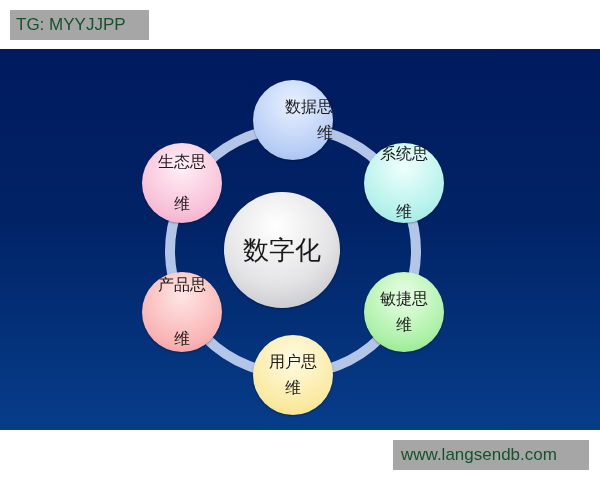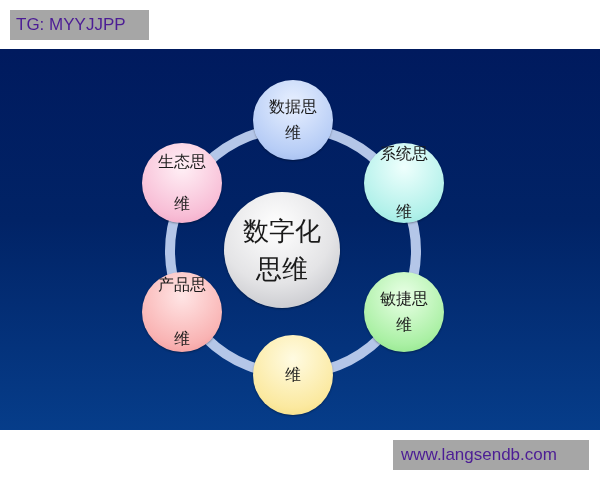--- a/index.html
+++ b/index.html
@@ -1,70 +1,70 @@
 <!DOCTYPE html>
 <html><head>
 <meta charset="utf-8">
 <style>
   html, body { margin:0; padding:0; }
   body { width:600px; height:480px; background:#ffffff; position:relative; overflow:hidden;
          font-family:"DejaVu Sans", "Liberation Sans", sans-serif; }
-  .tag { position:absolute; background:#a6a6a6; color:#4c1d95;
+  .tag { position:absolute; background:#a6a6a6; color:#14532d;
          font-family:"Liberation Sans", sans-serif; font-size:17px; line-height:30px; }
   .tag-top { left:10px; top:10px; width:139px; height:30px; padding-left:6px; box-sizing:border-box; }
   .tag-bottom { left:393px; top:440px; width:196px; height:30px; padding-left:8px; box-sizing:border-box; }
   .panel { position:absolute; left:0; top:49px; width:600px; height:381px;
            background:linear-gradient(to bottom, #001a5e 0%, #012366 45%, #063d8a 100%); }
   .diagram { position:absolute; left:0; top:0; width:600px; height:381px; }
   .node { position:absolute; border-radius:50%; display:flex; flex-direction:column;
           align-items:center; justify-content:center; color:#1a1a1a; text-align:center;
           box-shadow:0 1px 2px rgba(0,0,0,0.35); }
   .node .l1, .node .l2 { display:block; font-size:16px; line-height:26px; }
   .sat { width:80px; height:80px; }
   .center { width:116px; height:116px;
             background:radial-gradient(circle at 45% 30%, #ffffff 0%, #e4e4e6 55%, #b9bac0 100%); }
   .center .l1, .center .l2 { font-size:26px; line-height:38px; }
-  .n-data { background:radial-gradient(circle at 50% 30%, #e8f0ff 0%, #b7cdf6 70%, #9ab5ea 100%); }
+  .n-data { background:radial-gradient(circle at 50% 30%, #e8f0ff 0%, #b7cdf6 70%, #9ab5ea 100%);align-items:flex-end; }
   .n-system { background:radial-gradient(circle at 50% 30%, #effffd 0%, #b2f1ea 70%, #8fe3da 100%);gap:32px; }
   .n-agile { background:radial-gradient(circle at 50% 30%, #e9ffe6 0%, #aaf0a4 70%, #86e07f 100%); }
   .n-user { background:radial-gradient(circle at 50% 30%, #fffbe2 0%, #fbe9a0 70%, #f4d976 100%); }
   .n-product { background:radial-gradient(circle at 50% 30%, #ffe5e5 0%, #f9b3b3 70%, #f19090 100%); }
   .n-eco { background:radial-gradient(circle at 50% 30%, #fff0f6 0%, #f8bed6 70%, #f09ec0 100%); }
 </style>
 </head>
 <body>
 
 <div class="tag tag-top">TG: MYYJJPP</div>
 
 <div class="panel">
   <svg class="diagram" width="600" height="381" viewBox="0 0 600 381">
     <circle cx="293" cy="202" r="123" fill="none" stroke="#b4c6e8" stroke-width="10"></circle>
   </svg>
 
   <div class="node center" style="left:224px; top:143px;">
     <span class="l1">数字化</span>
-    <span class="l2">思维</span>
   </div>
 
   <div class="node sat n-data" style="left:253px; top:31px;">
     <span class="l1">数据思</span>
     <span class="l2">维</span>
   </div>
 
   <div class="node sat n-system" style="left:364px; top:94px;">
     <span class="l1">系统思</span>
     <span class="l2">维</span>
   </div>
 
   <div class="node sat n-agile" style="left:364px; top:223px;">
     <span class="l1">敏捷思</span>
     <span class="l2">维</span>
   </div>
 
   <div class="node sat n-user" style="left:253px; top:286px;">
+    <span class="l1">用户思</span>
     <span class="l2">维</span>
   </div>
 
   <div class="node sat n-product" style="left:142px; top:223px;gap:28px;">
     <span class="l1">产品思</span>
     <span class="l2">维</span>
   </div>
 
   <div class="node sat n-eco" style="left:142px; top:94px;gap:16px;">
     <span class="l1">生态思</span>

